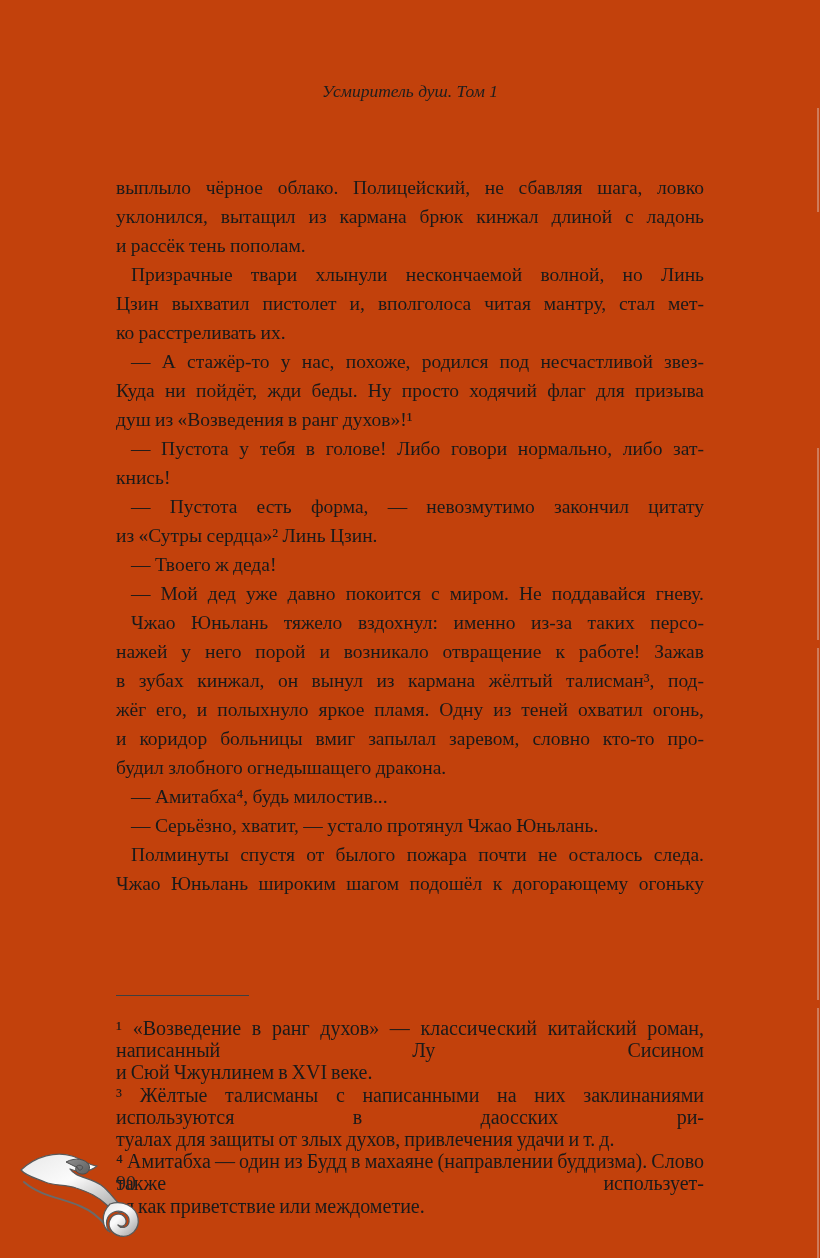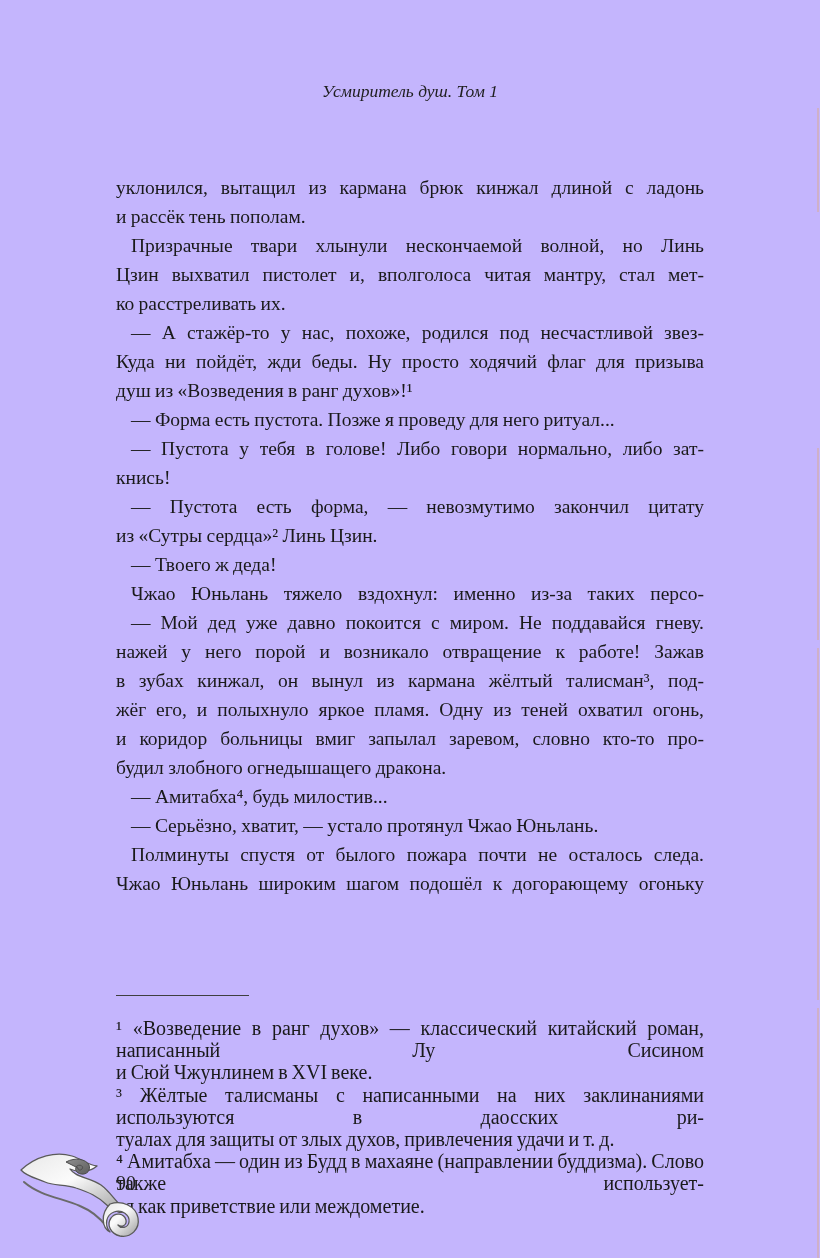--- a/index.html
+++ b/index.html
@@ -1,18 +1,18 @@
 <!DOCTYPE html>
 <html><head>
 <meta charset="utf-8">
 <style>
   * { margin:0; padding:0; box-sizing:border-box; }
   html,body { background:#ffffff; }
   .page {
-    position:relative; width:820px; height:1258px; background:#c4b5fd;
+    position:relative; width:820px; height:1258px; background:#c2410c;
     font-family:"Liberation Serif","DejaVu Serif",serif; overflow:hidden;
   }
   .running-header {
     position:absolute; top:81px; left:116px; width:588px;
     text-align:center; font-style:italic; font-size:17.5px; color:#1e1e1e;
   }
   .body-text {
     position:absolute; top:173px; left:116px; width:588px;
     font-size:19.5px; line-height:29px; color:#1a1a1a; word-spacing:-0.5px;
   }
@@ -37,36 +37,36 @@
   .edge-seg { position:absolute; right:1px; width:2px; opacity:0.55; }
 </style>
 </head>
 <body>
 
 <div class="page">
 
   <div class="running-header">Усмиритель душ. Том 1</div>
 
   <div class="body-text" id="body-text" style="color: rgb(26, 26, 26);">
+      <div class="line">выплыло чёрное облако. Полицейский, не сбавляя шага, ловко</div>
       <div class="line">уклонился, вытащил из кармана брюк кинжал длиной с ладонь</div>
       <div class="line flush">и рассёк тень пополам.</div>
       <div class="line indent">Призрачные твари хлынули нескончаемой волной, но Линь</div>
       <div class="line">Цзин выхватил пистолет и, вполголоса читая мантру, стал мет-</div>
       <div class="line flush">ко расстреливать их.</div>
       <div class="line indent">— А стажёр-то у нас, похоже, родился под несчастливой звез-</div>
       <div class="line">Куда ни пойдёт, жди беды. Ну просто ходячий флаг для призыва</div>
       <div class="line flush">душ из «Возведения в ранг духов»!¹</div>
-      <div class="line flush indent">— Форма есть пустота. Позже я проведу для него ритуал...</div>
       <div class="line indent">— Пустота у тебя в голове! Либо говори нормально, либо зат-</div>
       <div class="line flush">кнись!</div>
       <div class="line indent">— Пустота есть форма, — невозмутимо закончил цитату</div>
       <div class="line flush">из «Сутры сердца»² Линь Цзин.</div>
       <div class="line flush indent">— Твоего ж деда!</div>
+      <div class="line indent">— Мой дед уже давно покоится с миром. Не поддавайся гневу.</div>
       <div class="line indent">Чжао Юньлань тяжело вздохнул: именно из-за таких персо-</div>
-      <div class="line indent">— Мой дед уже давно покоится с миром. Не поддавайся гневу.</div>
       <div class="line">нажей у него порой и возникало отвращение к работе! Зажав</div>
       <div class="line">в зубах кинжал, он вынул из кармана жёлтый талисман³, под-</div>
       <div class="line">жёг его, и полыхнуло яркое пламя. Одну из теней охватил огонь,</div>
       <div class="line">и коридор больницы вмиг запылал заревом, словно кто-то про-</div>
       <div class="line flush">будил злобного огнедышащего дракона.</div>
       <div class="line flush indent">— Амитабха⁴, будь милостив...</div>
       <div class="line flush indent">— Серьёзно, хватит, — устало протянул Чжао Юньлань.</div>
       <div class="line indent">Полминуты спустя от былого пожара почти не осталось следа.</div>
       <div class="line">Чжао Юньлань широким шагом подошёл к догорающему огоньку</div>
     </div>

